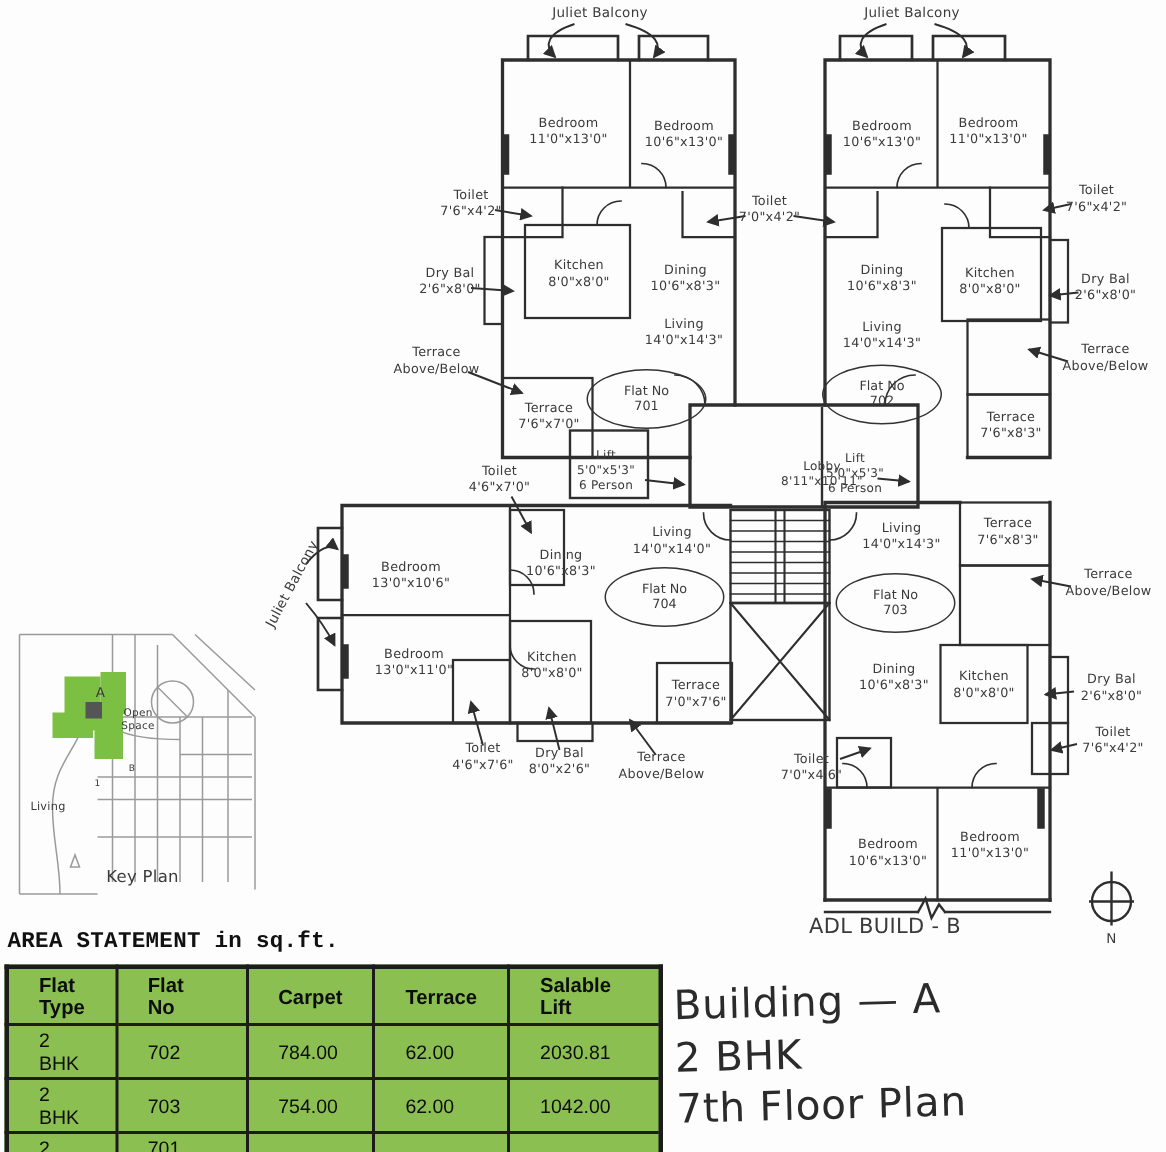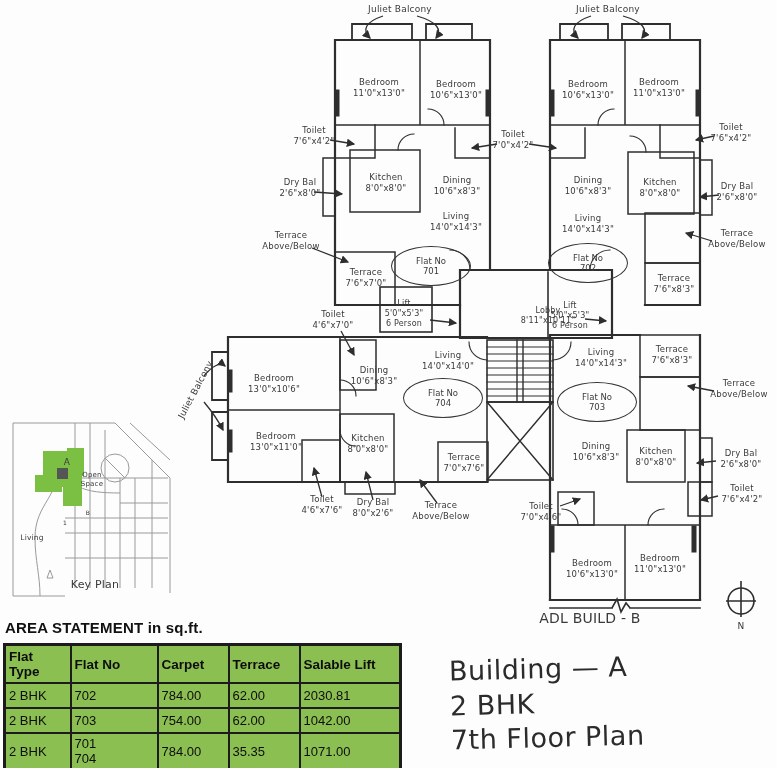--- a/index.html
+++ b/index.html
@@ -16,25 +16,25 @@
   }
   .flat-oval{
     position:absolute;transform:translate(-50%,-50%);
     width:78px;height:38px;border:1.5px solid #333;border-radius:50%;
     display:flex;align-items:center;justify-content:center;
     color:#3a3a3a;font-size:8.5px;line-height:1.2;text-align:center;white-space:pre-line;
   }
   .area-statement{position:absolute;left:3px;top:619px;}
   .area-statement h2{
     margin:0 0 7px 2px;font-size:15px;color:#111;letter-spacing:.2px;
-    font-family:Liberation Sans, sans-serif;
+    font-family:Liberation Mono, monospace;
   }
   table.as-table{border-collapse:collapse;background:#8cbf52;border:3px solid #1c1c1c;}
   table.as-table th,table.as-table td{
-    border:2px solid #1c1c1c;padding:2px 3px;text-align:left;vertical-align:middle;
+    border:2px solid #1c1c1c;padding:2px 20px;text-align:left;vertical-align:middle;
     font-family:"Liberation Sans",sans-serif;color:#0d0d0d;white-space:pre-line;
   }
   table.as-table th{font-size:13.5px;font-weight:bold;height:32px;}
   table.as-table td{font-size:13px;height:19px;}
   .title-block{
     position:absolute;left:450px;top:652px;color:#2b2b2b;
     font-size:27px;line-height:1.28;transform:rotate(-1.5deg);
     font-family:"DejaVu Sans",sans-serif;letter-spacing:.5px;
   }
 </style>

